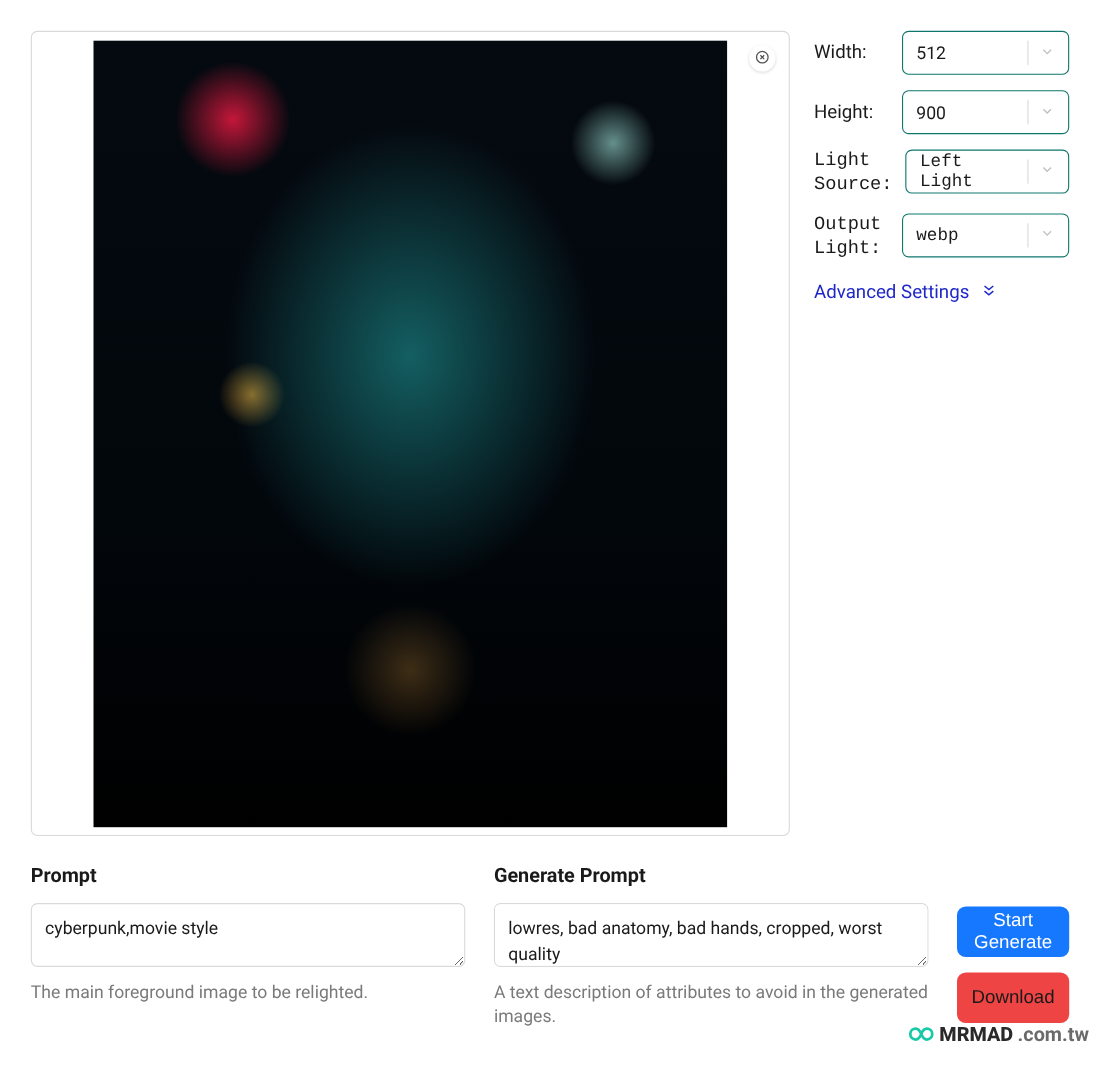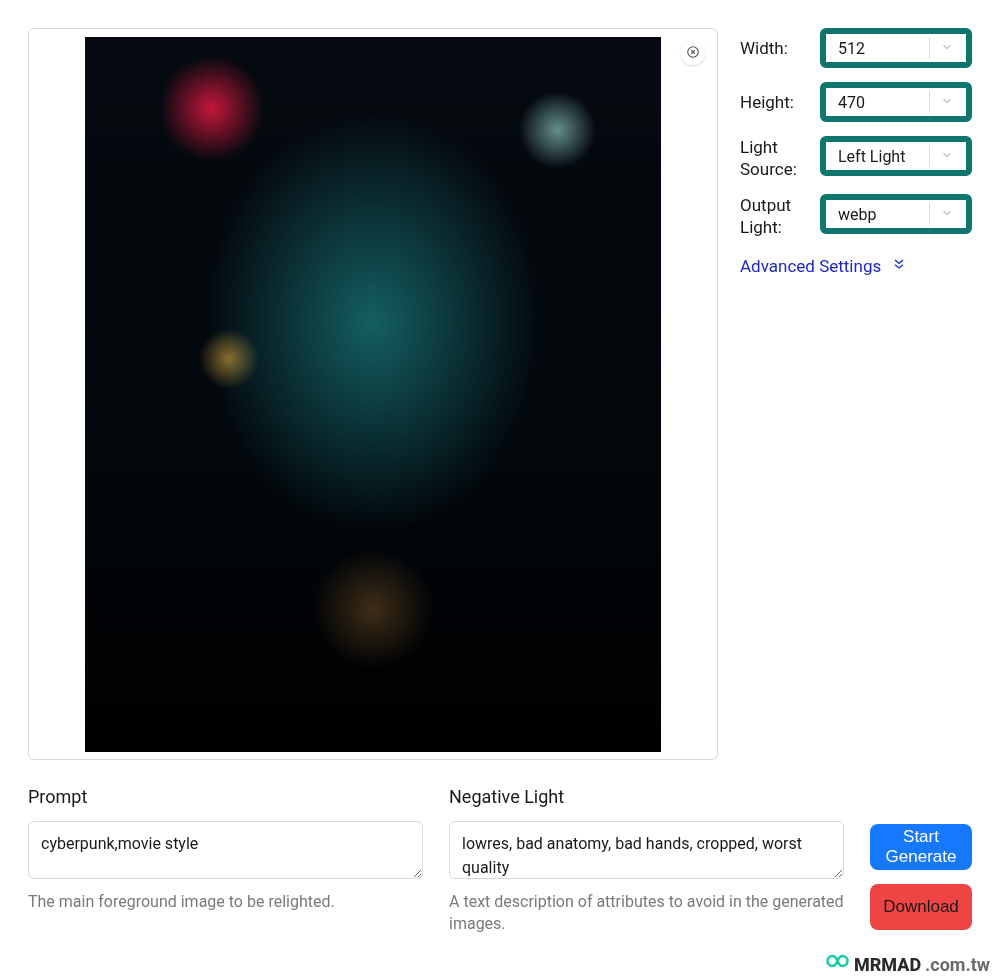--- a/index.html
+++ b/index.html
@@ -61,32 +61,32 @@
     flex: 1;
     display: flex;
     flex-direction: column;
     gap: 14px;
   }
   .setting-row {
     display: flex;
     align-items: center;
     gap: 12px;
   }
-  .setting-row.top-align { align-items: flex-start; }
+  .setting-row.top-align { align-items: flex-start; font-family: Liberation Mono, monospace; }
   .setting-label {
     flex: 0 0 68px;
     font-size: 17px;
     color: #1a1a1a;
     line-height: 1.3;
   }
   .setting-label.wide { flex: 0 0 68px; }
   .select {
     flex: 1;
     height: 40px;
-    border: 6px solid #0f766e;
+    border: 1px solid #0f766e;
     border-radius: 6px;
     display: flex;
     align-items: center;
     padding: 0 12px;
     position: relative;
     background: #fff;
     cursor: pointer;
   }
   .select .sel-value {
     flex: 1;
@@ -124,21 +124,21 @@
     align-items: flex-start;
   }
   .prompt-col {
     flex: 0 0 395px;
     display: flex;
     flex-direction: column;
   }
   .prompt-col h3 {
     margin: 0 0 14px 0;
     font-size: 18px;
-    font-weight: 400;
+    font-weight: 700;
     color: #1a1a1a;
   }
   .prompt-col textarea {
     width: 100%;
     height: 58px;
     border: 1px solid #d9d9d9;
     border-radius: 6px;
     padding: 10px 12px;
     font-family: inherit;
     font-size: 16px;
@@ -174,23 +174,23 @@
     color: #fff;
   }
   .btn-secondary {
     background: #ef4444;
     color: #1a1a1a;
   }
 
   .watermark {
     position: fixed;
     right: 10px;
-    bottom: 4px;
-    display: flex;
-    align-items: flex-end;
+    bottom: 24px;
+    display: flex;
+    align-items: flex-start;
     gap: 4px;
     font-size: 18px;
     color: #444;
     font-weight: 600;
   }
   .watermark .logo-inf svg { width: 30px; height: 20px; }
   .watermark .bold { font-weight: 800; color: #2a2a2a; }
   .watermark .thin { font-weight: 700; color: #6a6a6a; }
 </style>
 </head>
@@ -220,21 +220,21 @@
           <svg viewBox="0 0 24 24" fill="none" stroke-width="2">
               <path d="M6 9l6 6 6-6"></path>
             </svg>
         </span>
       </div>
     </div>
 
     <div class="setting-row">
       <div class="setting-label">Height:</div>
       <div class="select">
-        <span class="sel-value">470</span>
+        <span class="sel-value">900</span>
         <span class="sel-sep"></span>
         <span class="chevron">
           <svg viewBox="0 0 24 24" fill="none" stroke-width="2">
               <path d="M6 9l6 6 6-6"></path>
             </svg>
         </span>
       </div>
     </div>
 
     <div class="setting-row top-align">
@@ -277,21 +277,21 @@
 </div>
 
 <div class="prompt-row">
   <div class="prompt-col">
     <h3>Prompt</h3>
     <textarea style="">cyberpunk,movie style</textarea>
     <div class="hint">The main foreground image to be relighted.</div>
   </div>
 
   <div class="prompt-col">
-    <h3>Negative Light</h3>
+    <h3>Generate Prompt</h3>
     <textarea style="">lowres, bad anatomy, bad hands, cropped, worst quality</textarea>
     <div class="hint">A text description of attributes to avoid in the generated images.</div>
   </div>
 
   <div class="btn-col">
     <button class="btn btn-primary">Start Generate</button>
     <button class="btn btn-secondary">Download</button>
   </div>
 </div>
 

